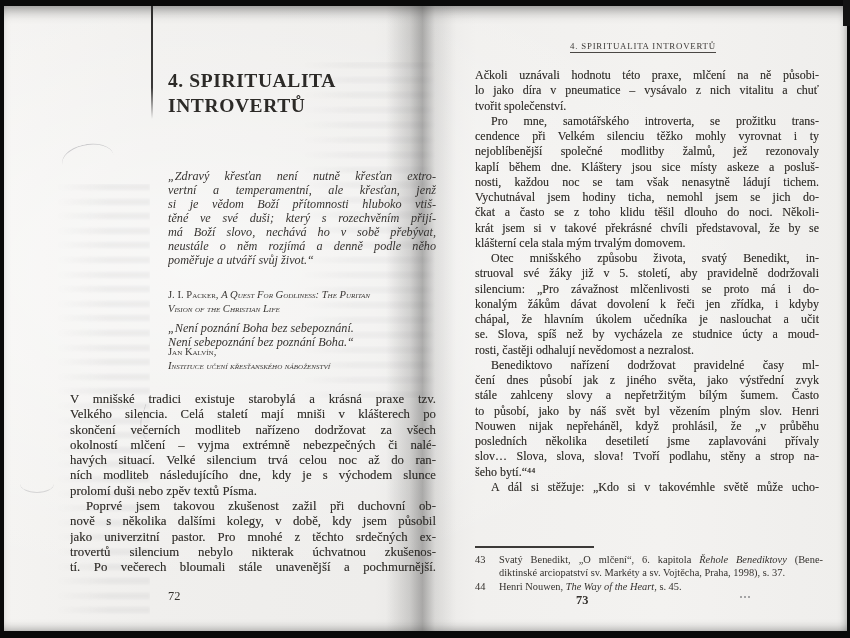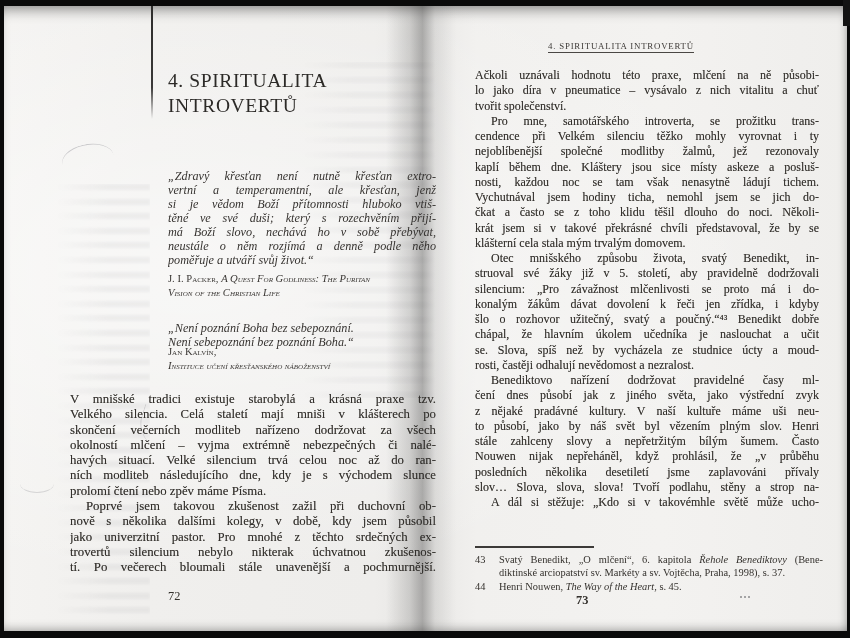--- a/index.html
+++ b/index.html
@@ -32,36 +32,36 @@
   .mark.c{left:16px;top:468px;width:34px;height:18px;border-bottom:1px solid rgba(90,90,100,0.20);border-radius:0 0 50% 50%;}
   .mark.d{left:736px;top:586px;width:10px;height:4px;border-bottom:2px dotted rgba(70,70,75,0.45);}
 
   
   .abs{position:absolute;}
   .line{text-align:justify;text-align-last:justify;overflow:hidden;}
   .line.no-stretch{text-align-last:left;}
   .line.indent{text-indent:16px;}
 
   .chapter-title{left:164px;top:62px;width:250px;font-size:19.5px;line-height:25px;
-                 font-weight:400;letter-spacing:0.6px;color:#2c2a27;}
+                 font-weight:700;letter-spacing:0.6px;color:#2c2a27;}
   .chapter-title .line{text-align-last:left;}
 
   .epigraph-quote{font-style:italic;font-size:12.2px;line-height:14px;color:#363330;width:268px;left:164px;}
   .quote-1{top:163px;}
   .quote-2{top:315px;}
   .epigraph-attr{font-variant:small-caps;font-size:10.6px;line-height:13.8px;color:#3a3734;width:278px;left:164px;}
   .epigraph-attr .line{text-align-last:left;}
-  .attr-1{top:266px;}
+  .attr-1{top:282px;}
   .attr-2{top:339px;}
 
   .body-text{font-size:12.8px;color:#33302c;text-shadow:0 0 0.5px rgba(51,48,44,0.45);}
   .body-left{left:66px;top:386px;width:366px;line-height:15.3px;}
   .body-right{left:471px;top:62px;width:344px;line-height:15.25px;font-size:12px;}
 
-  .running-header-wrap{left:445px;top:29px;width:344px;text-align:center;}
+  .running-header-wrap{left:467px;top:29px;width:344px;text-align:center;}
   .running-header{display:inline-block;font-variant:small-caps;font-size:8.8px;letter-spacing:0.8px;
                   color:#3c3936;border-bottom:0.8px solid #4a4744;padding-bottom:1px;}
 
   .page-number{font-size:12.4px;color:#33302c;text-align:right;}
   .pn-left{left:164px;top:583px;}
   .pn-right{left:572px;top:587px;font-weight:bold;}
 
   .fn-rule{left:471px;top:540px;width:119px;height:1.5px;background:#3c3a38;}
   .footnotes{left:471px;top:547px;width:348px;font-size:10.4px;line-height:13.4px;color:#34312d;}
   .fn{display:flex;}
@@ -111,21 +111,21 @@
         </div>
 
       <div class="abs body-text body-left">
           <div>
             <div class="line">V mnišské tradici existuje starobylá a krásná praxe tzv.</div>
             <div class="line">Velkého silencia. Celá staletí mají mniši v klášterech po</div>
             <div class="line">skončení večerních modliteb nařízeno dodržovat za všech</div>
             <div class="line">okolností mlčení – vyjma extrémně nebezpečných či nalé-</div>
             <div class="line">havých situací. Velké silencium trvá celou noc až do ran-</div>
             <div class="line">ních modliteb následujícího dne, kdy je s východem slunce</div>
-            <div class="line no-stretch">prolomí čtení nebo zpěv máme Písma.</div>
+            <div class="line no-stretch">prolomí duši nebo zpěv textů Písma.</div>
           </div>
           <div>
             <div class="line indent">Poprvé jsem takovou zkušenost zažil při duchovní ob-</div>
             <div class="line">nově s několika dalšími kolegy, v době, kdy jsem působil</div>
             <div class="line">jako univerzitní pastor. Pro mnohé z těchto srdečných ex-</div>
             <div class="line">trovertů silencium nebylo nikterak úchvatnou zkušenos-</div>
             <div class="line">tí. Po večerech bloumali stále unavenější a pochmurnější.</div>
           </div>
         </div>
 
@@ -155,34 +155,33 @@
             <div class="line">Vychutnával jsem hodiny ticha, nemohl jsem se jich do-</div>
             <div class="line">čkat a často se z toho klidu těšil dlouho do noci. Několi-</div>
             <div class="line">krát jsem si v takové překrásné chvíli představoval, že by se</div>
             <div class="line no-stretch">klášterní cela stala mým trvalým domovem.</div>
           </div>
           <div>
             <div class="line indent">Otec mnišského způsobu života, svatý Benedikt, in-</div>
             <div class="line">struoval své žáky již v 5. století, aby pravidelně dodržovali</div>
             <div class="line">silencium: „Pro závažnost mlčenlivosti se proto má i do-</div>
             <div class="line">konalým žákům dávat dovolení k řeči jen zřídka, i kdyby</div>
-            <div class="line">šlo o rozhovor užitečný, svatý a poučný.“⁴³ Benedikt dobře</div>
             <div class="line">chápal, že hlavním úkolem učedníka je naslouchat a učit</div>
             <div class="line">se. Slova, spíš než by vycházela ze studnice úcty a moud-</div>
             <div class="line no-stretch">rosti, častěji odhalují nevědomost a nezralost.</div>
           </div>
           <div>
             <div class="line indent">Benediktovo nařízení dodržovat pravidelné časy ml-</div>
             <div class="line">čení dnes působí jak z jiného světa, jako výstřední zvyk</div>
-            <div class="line">z nějaké pradávné kultury. V naší kultuře máme uši neu-</div>
+            <div class="line">stále zahlceny slovy a nepřetržitým bílým šumem. Často</div>
             <div class="line">to působí, jako by náš svět byl vězením plným slov. Henri</div>
-            <div class="line">stále zahlceny slovy a nepřetržitým bílým šumem. Často</div>
             <div class="line">Nouwen nijak nepřeháněl, když prohlásil, že „v průběhu</div>
             <div class="line">posledních několika desetiletí jsme zaplavováni přívaly</div>
             <div class="line">slov… Slova, slova, slova! Tvoří podlahu, stěny a strop na-</div>
+            <div class="line no-stretch">šeho bytí.“⁴⁴</div>
           </div>
           <div>
             <div class="line indent">A dál si stěžuje: „Kdo si v takovémhle světě může ucho-</div>
           </div>
         </div>
 
       <div class="abs fn-rule"></div>
 
       <div class="abs footnotes">
           <div class="fn">

